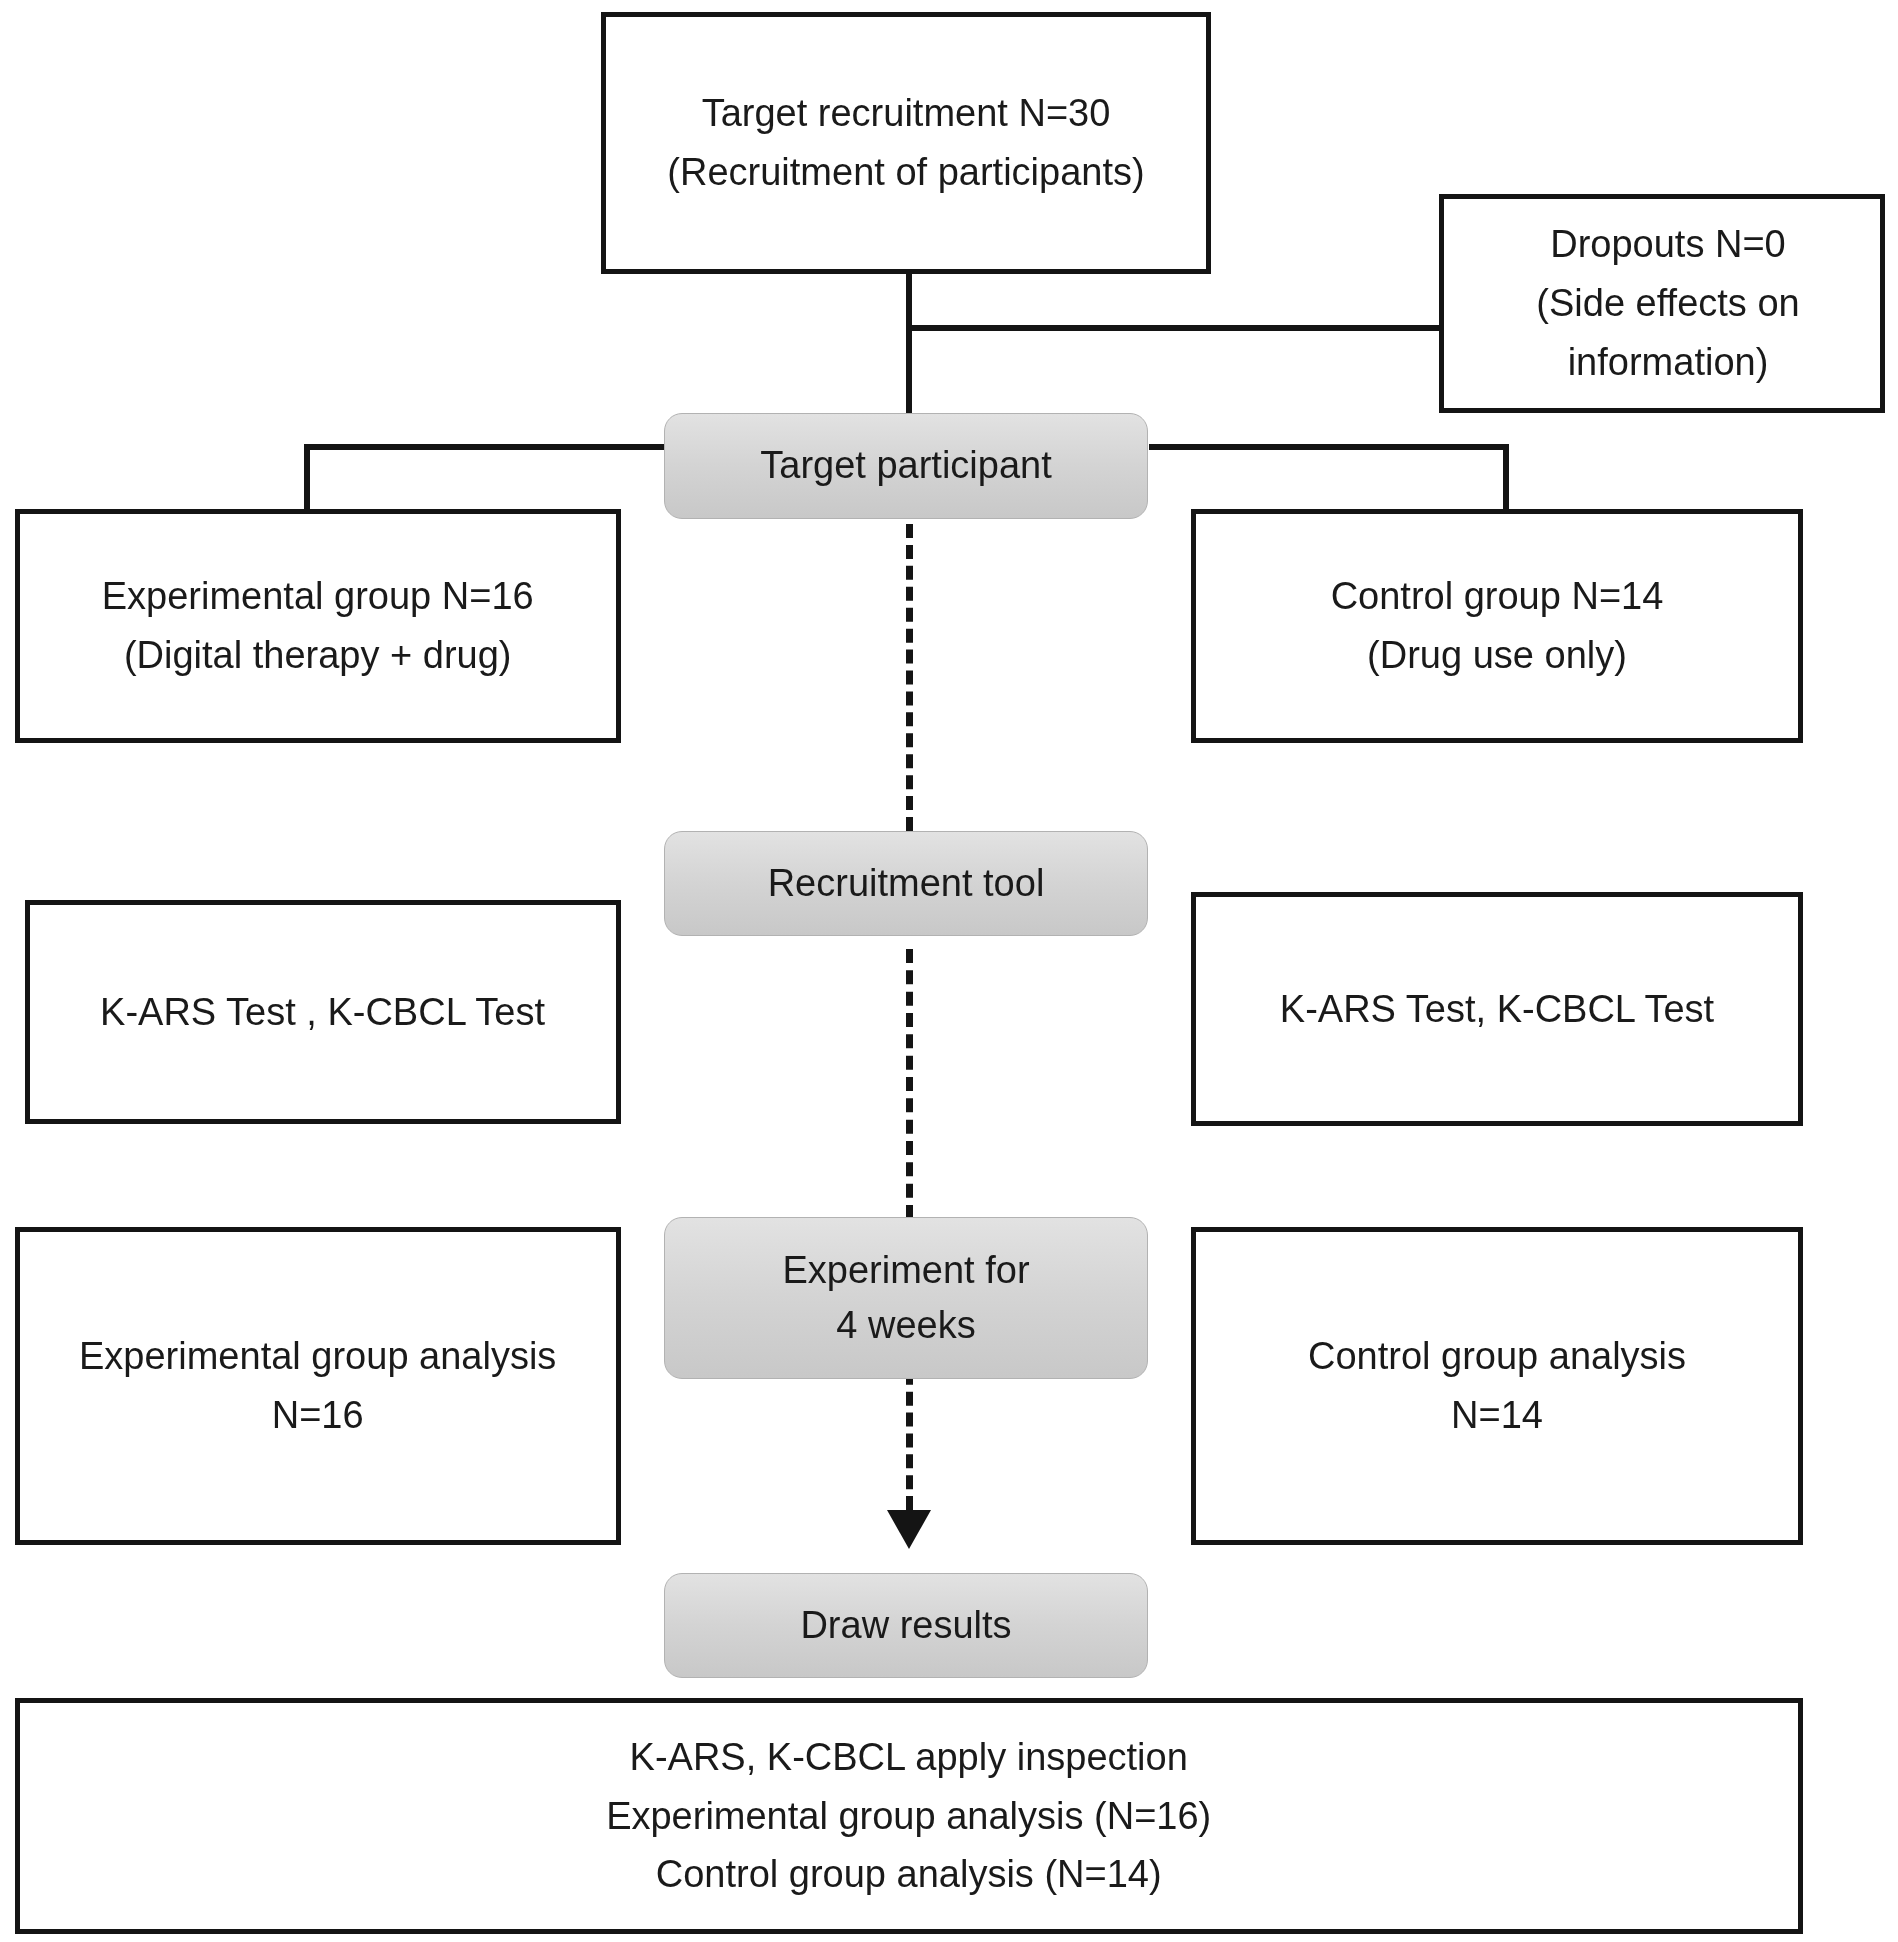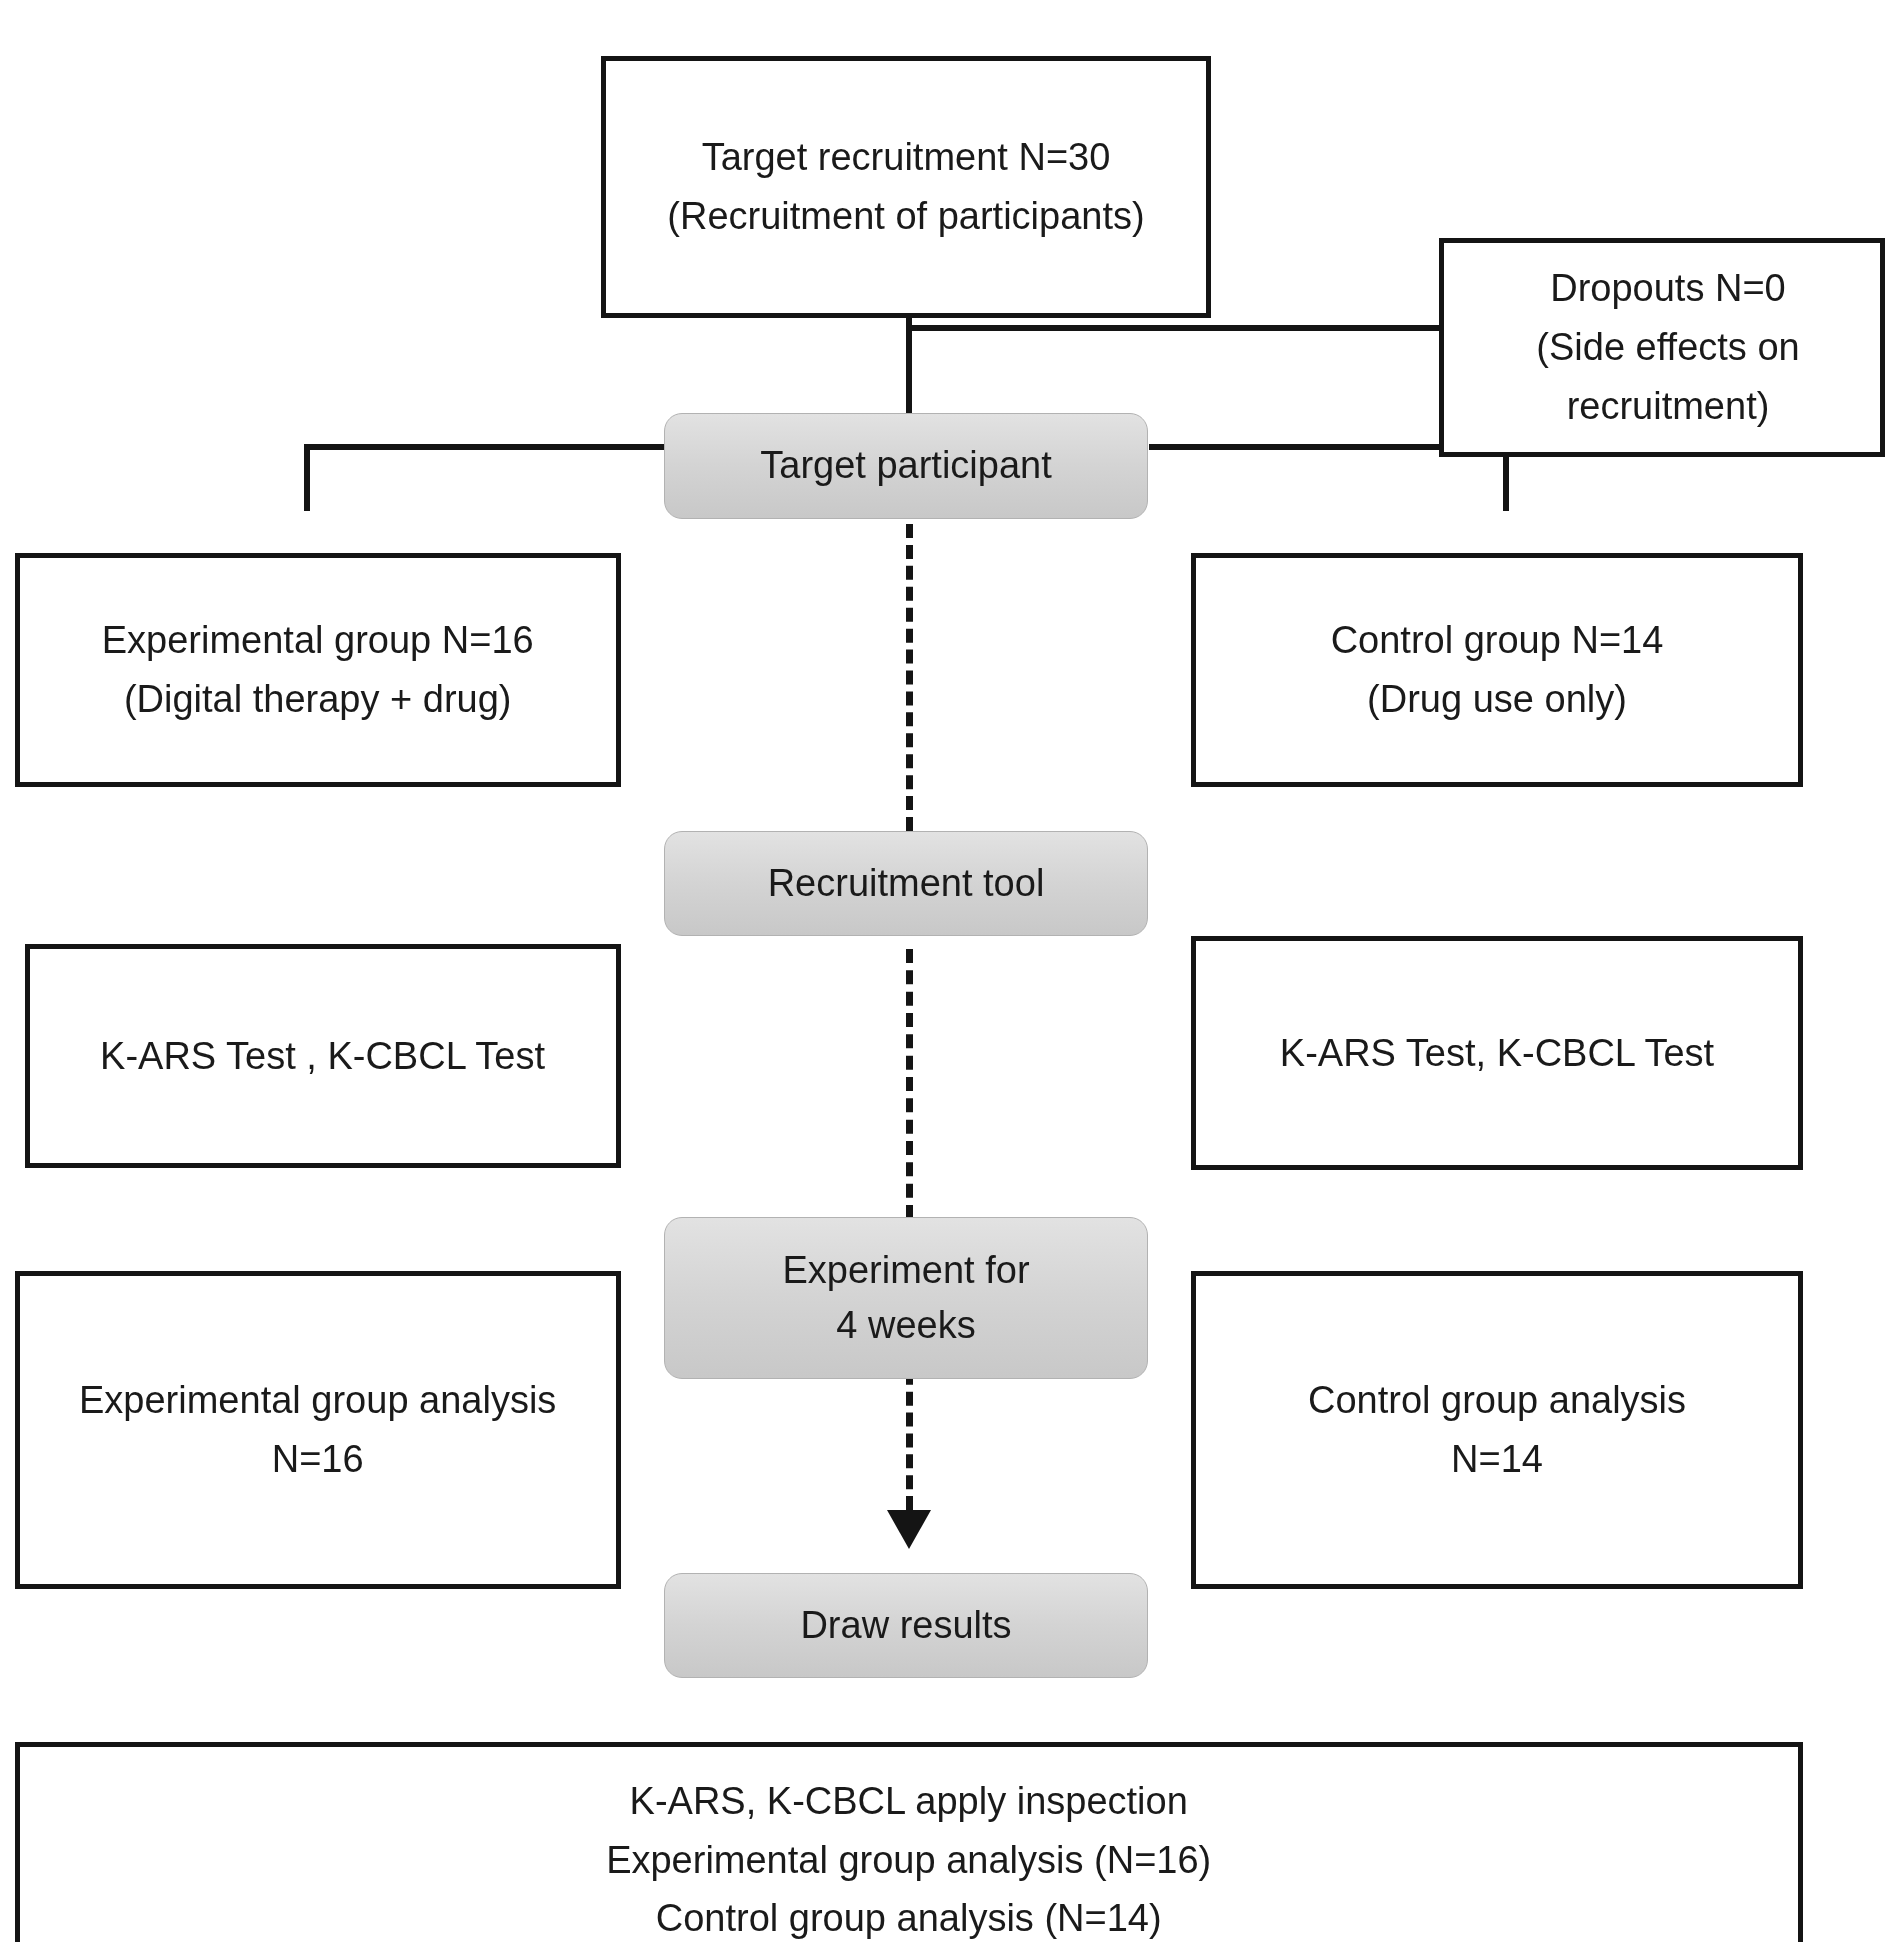--- a/index.html
+++ b/index.html
@@ -25,21 +25,20 @@
     border: 5.7px solid #141414;
     display: flex;
     flex-direction: column;
     align-items: center;
     justify-content: center;
     text-align: center;
     color: #1a1a1a;
     font-size: 38px;
     line-height: 1.55;
     z-index: 3;
-    margin-top: 44px;
   }
   .rect-box .line { display: block; white-space: nowrap; }
 
   
   .pill {
     position: absolute;
     box-sizing: border-box;
     border-radius: 18px;
     border: 1.6px solid #b2b2b2;
     background: linear-gradient(180deg, #e2e2e2 0%, #d4d4d4 48%, #c8c8c8 100%);
@@ -109,21 +108,21 @@
   <div class="arrowhead" style="left:887px; top:1510px;"></div>
 
   <div class="rect-box" style="left:601px; top:12.3px; width:610px; height:262px;">
     <span class="line">Target recruitment N=30</span>
     <span class="line">(Recruitment of participants)</span>
   </div>
 
   <div class="rect-box" style="left:1439px; top:194px; width:446px; height:219px; font-size:38px;padding-left:12px;">
     <span class="line">Dropouts N=0</span>
     <span class="line">(Side effects on</span>
-    <span class="line">recruitment)</span>
+    <span class="line">information)</span>
   </div>
 
   <div class="pill" style="left:664px; top:413px; width:484px; height:106px;">
     <span class="line">Target participant</span>
   </div>
 
   <div class="rect-box" style="left:14.7px; top:509px; width:606px; height:234px;">
     <span class="line">Experimental group N=16</span>
     <span class="line">(Digital therapy + drug)</span>
   </div>

